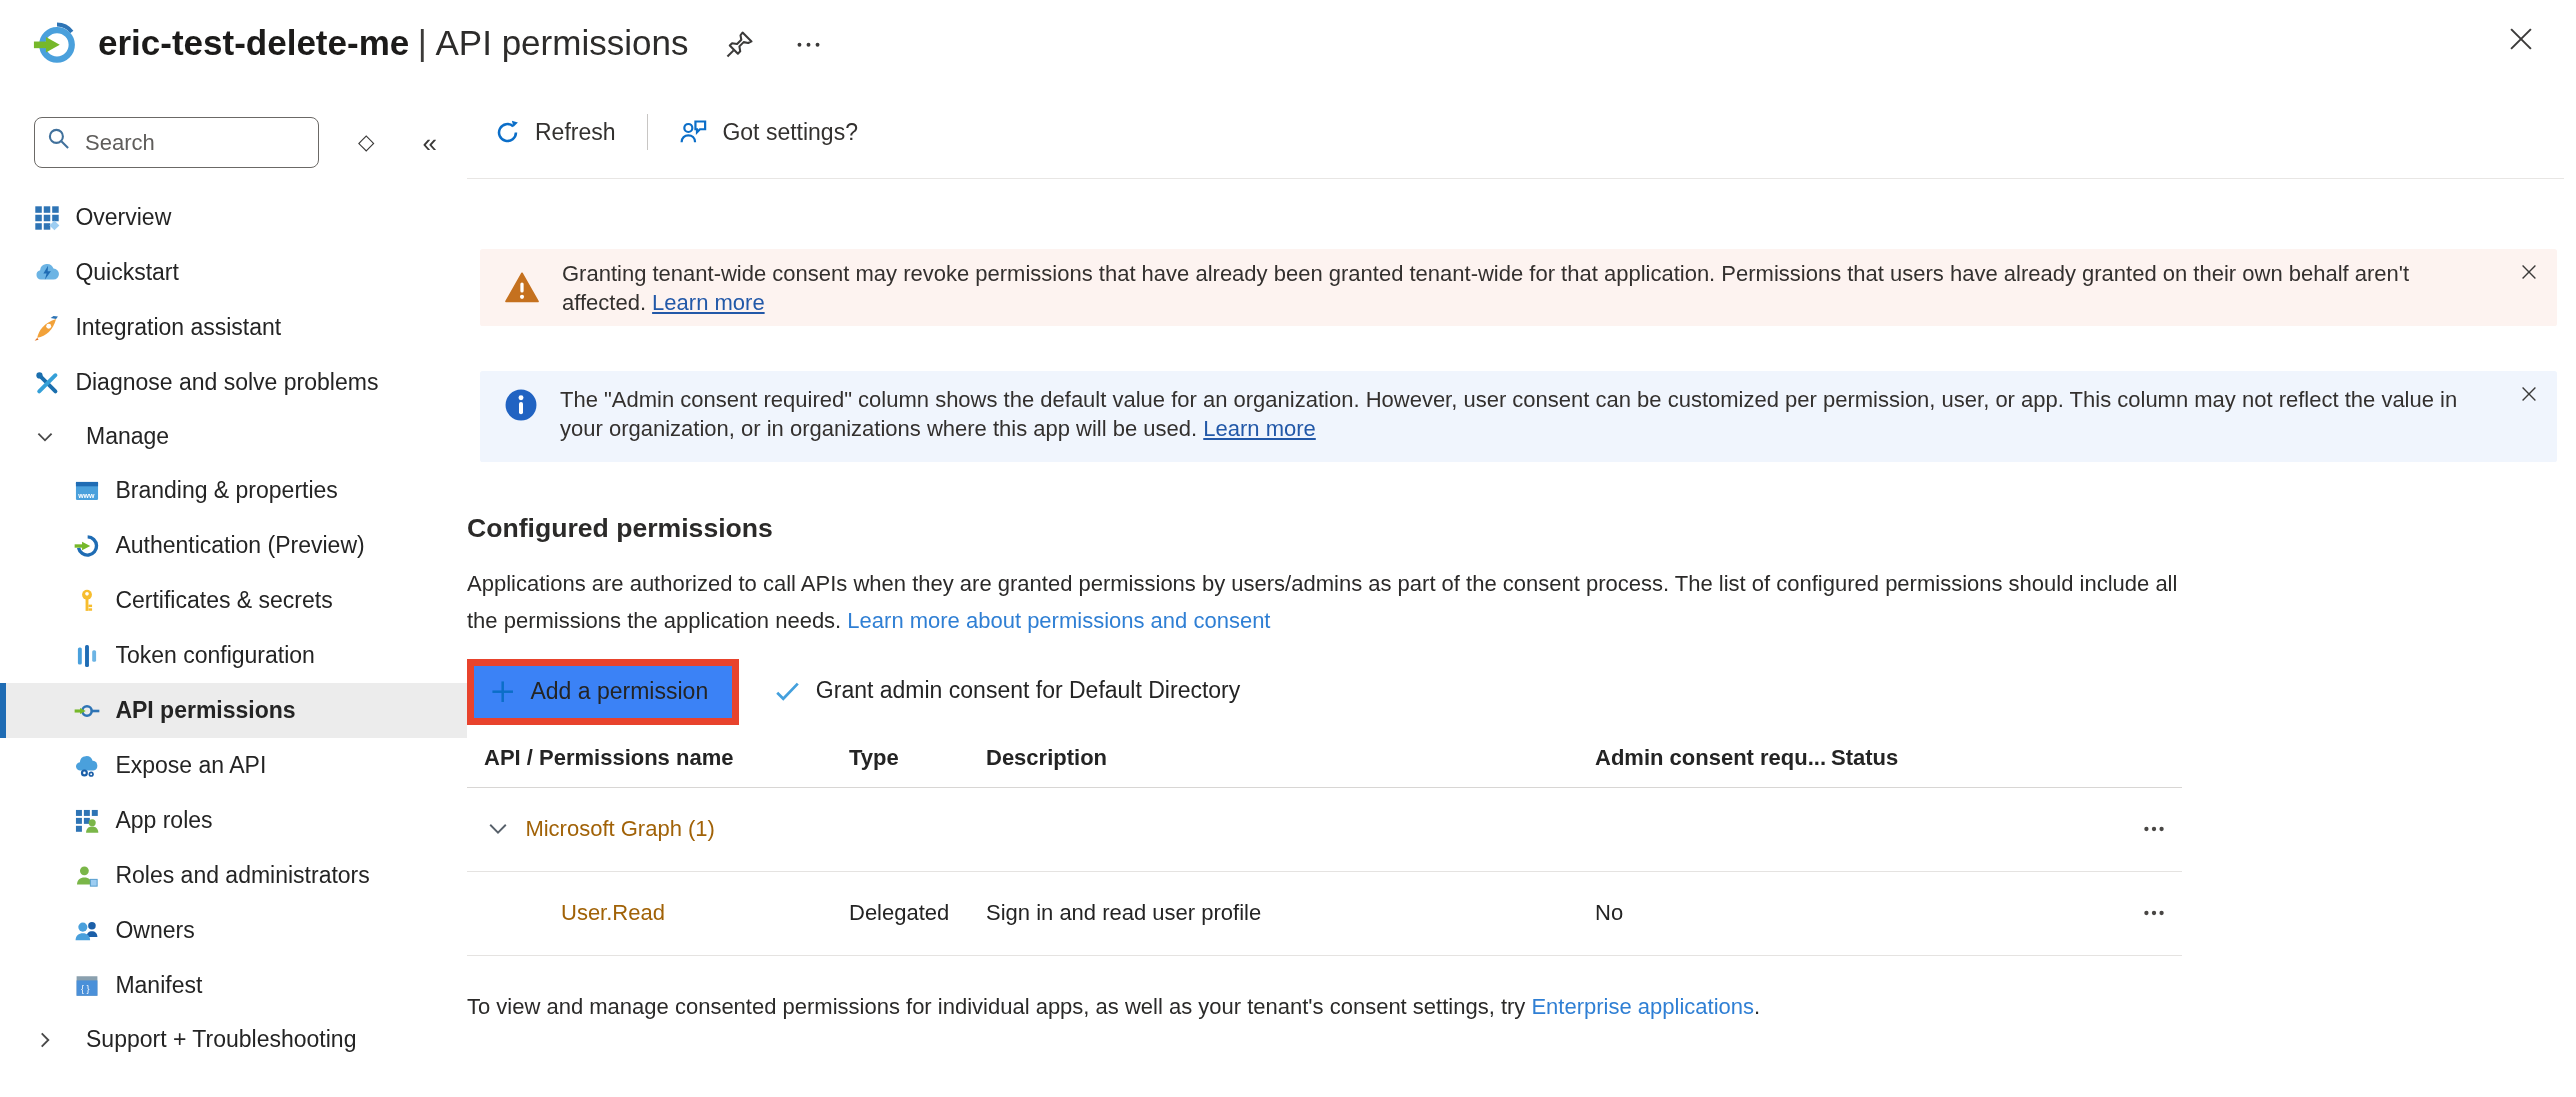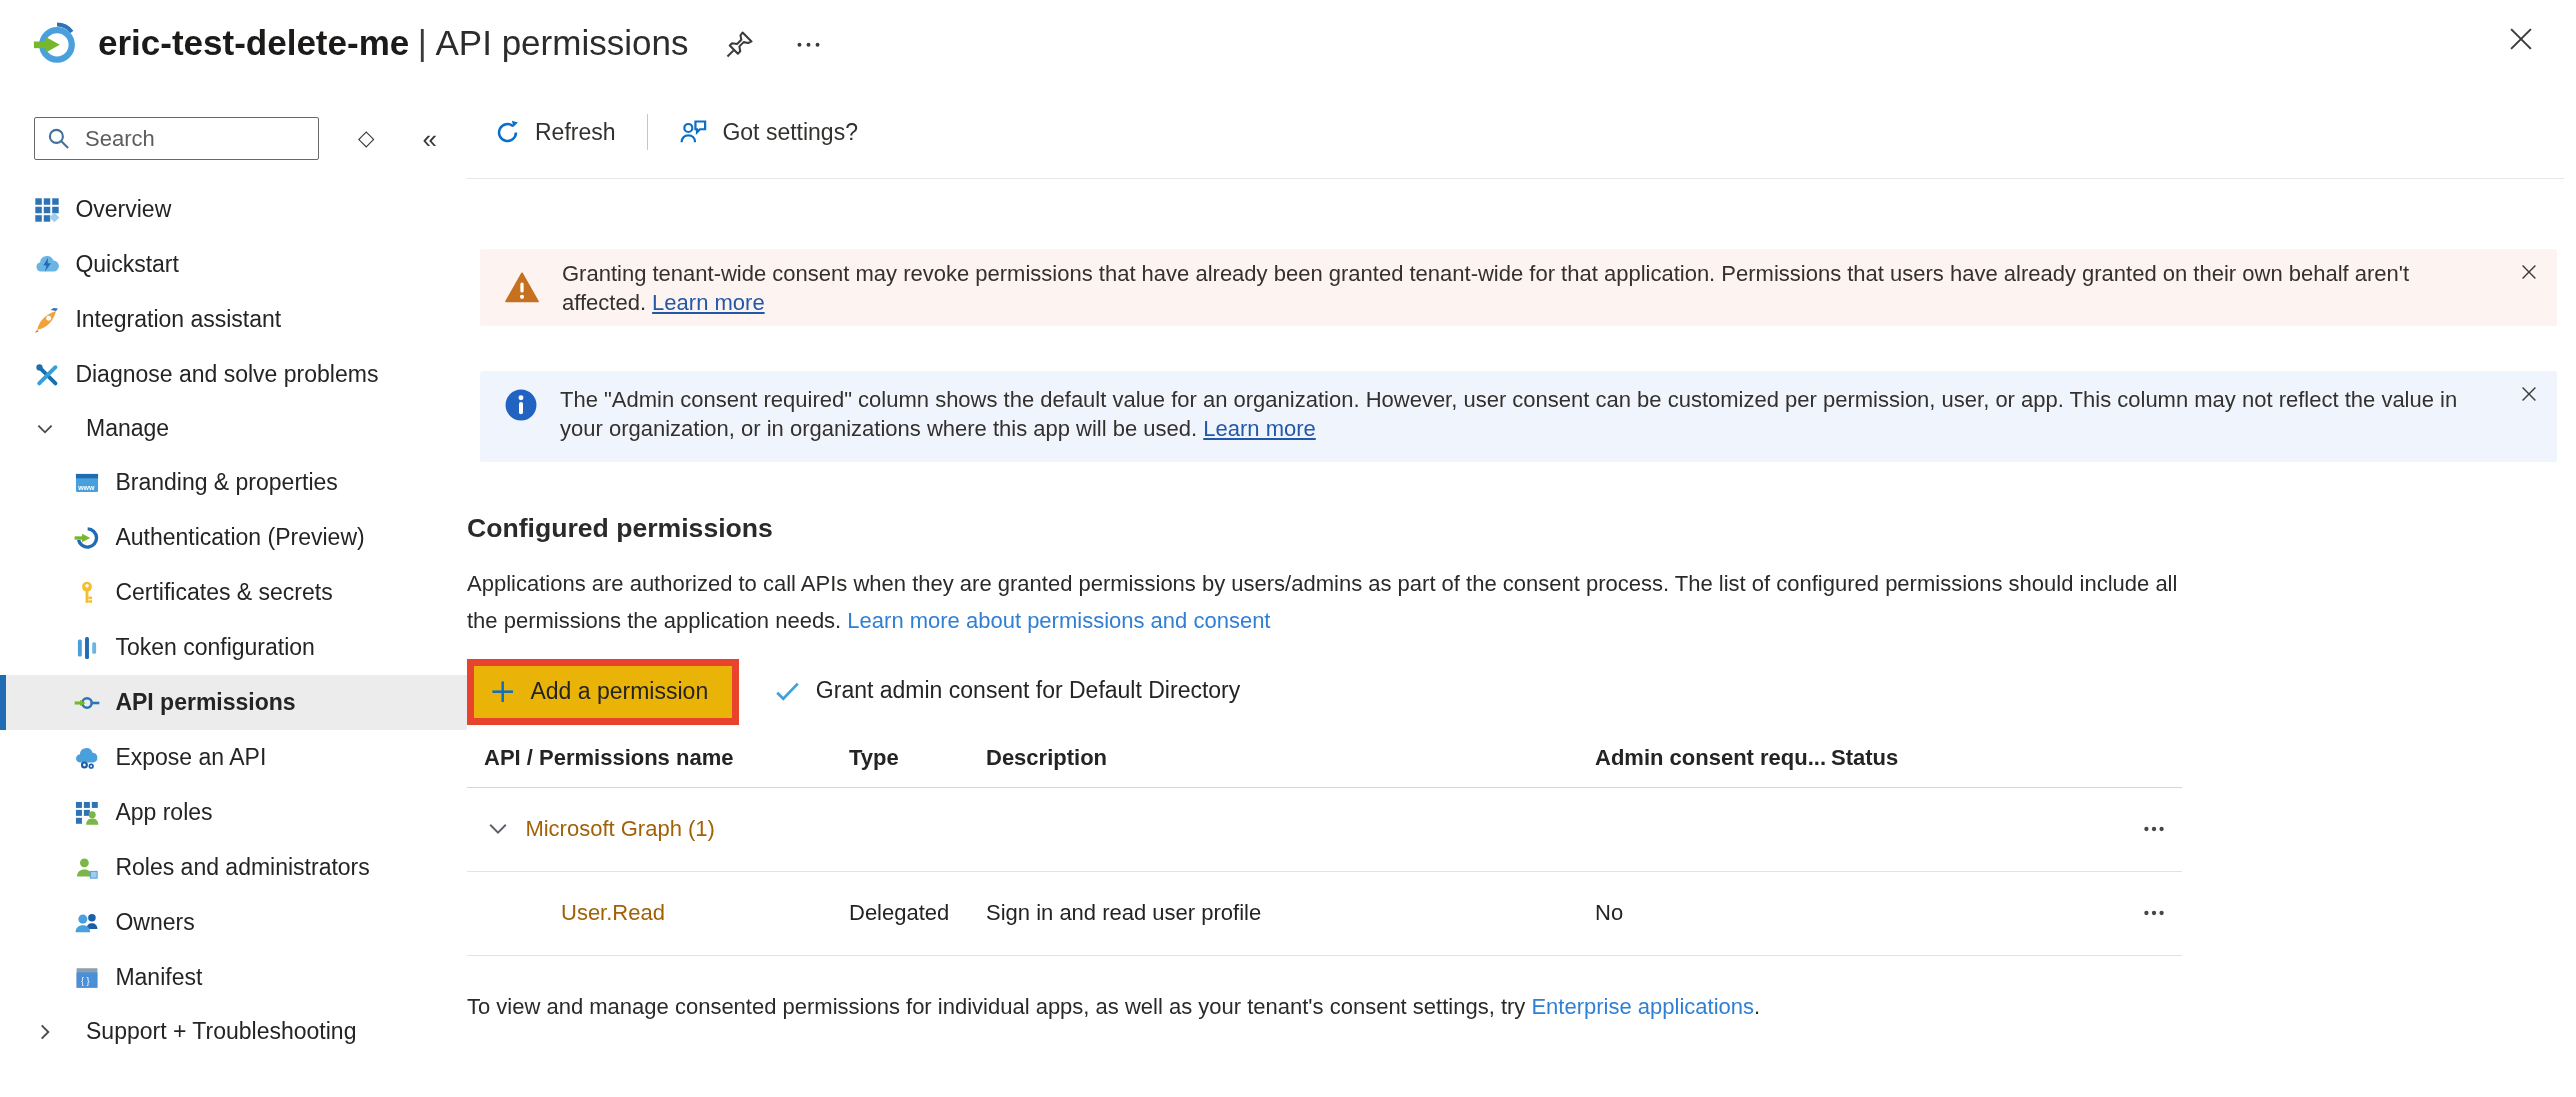--- a/index.html
+++ b/index.html
@@ -24,21 +24,21 @@
   .hdr-close{position:absolute;right:38px;top:22px;cursor:pointer}
 
   
   .main{display:flex;align-items:stretch;height:1012px}
   .sidebar{width:467px;flex:0 0 467px;padding-top:31px}
   .content{flex:1;padding-right:12px}
 
   
   .search-row{display:flex;align-items:center;padding-left:34px}
   .search-box{position:relative;width:285px}
-  .search-box input{width:100%;height:43px;border:0.9px solid #6b6966;border-radius:2px;
+  .search-box input{width:100%;height:51px;border:0.9px solid #6b6966;border-radius:8px;
     font-size:22px;padding:0 10.3px 0 50px;color:#333;outline:none;
     font-family:"Liberation Sans", sans-serif;}
   .search-box input::placeholder{color:#5f5d5b}
   .search-glass{position:absolute;left:12px;top:9.4px}
   .sb-glyph{font-size:26px;color:#3a3938;cursor:pointer;line-height:1}
   .sb-diamond{margin-left:39px;font-size:21.4px}
   .sb-collapse{margin-left:48px}
   .nav{margin-top:22px}
   .nav-item{display:flex;align-items:center;height:55px;padding-left:34px;gap:15.4px;
     font-size:23px;color:#242424;cursor:pointer;white-space:nowrap}
@@ -64,21 +64,21 @@
   .banner .bn-x{position:absolute;top:12px;right:17px;cursor:pointer}
   .lnk-ul{color:var(--link-dark);text-decoration:underline;cursor:pointer}
   .lnk{color:var(--link);cursor:pointer}
 
   
   .sec-title{margin:51px 0 0 0;font-size:26.6px;font-weight:600;color:#2b2a29}
   .sec-desc{margin-top:20.6px;font-size:22px;line-height:37px;max-width:1728px;color:#2b2a29}
 
   .actions{display:flex;align-items:center;margin-top:20.6px}
   .red-box{display:inline-flex;align-items:center;gap:13.7px;border:7.7px solid var(--highlight-red);
-    background:#eab308;padding:12px 24px 12px 15.4px;cursor:pointer}
+    background:#3b82f6;padding:12px 24px 12px 15.4px;cursor:pointer}
   .action-label{font-size:23px;color:#242424;white-space:nowrap}
   .grant{display:flex;gap:13.7px;margin-left:34px;cursor:pointer}
 
   
   .tbl{width:1715px;margin-top:8.6px;font-size:22px}
   .tgrid{display:grid;grid-template-columns:382px 137px 609px 236px 274px 77px;align-items:center}
   .thead{font-weight:700;color:#242424;padding:12px 0 15.4px 0;border-bottom:0.9px solid #d8d6d4}
   .thead .c1{padding-left:17px}
   .trow{height:84px;border-bottom:0.9px solid var(--border)}
   .grp-name{display:flex;align-items:center;gap:15.4px;padding-left:19px}

